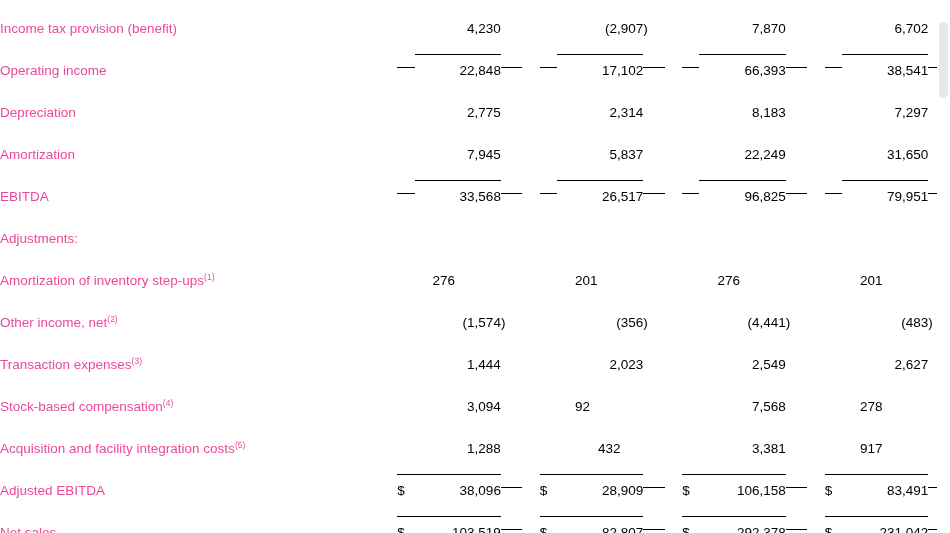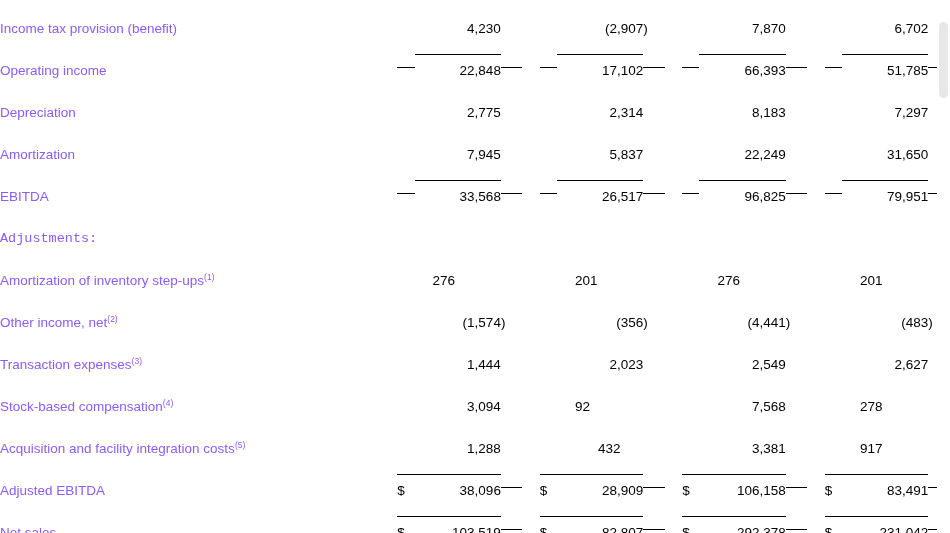--- a/index.html
+++ b/index.html
@@ -36,21 +36,21 @@
   table.fin td {
     padding: 0;
     vertical-align: bottom;
     line-height: 1;
     height: 42px;
   }
   .label {
     padding-left: 24px;
     white-space: nowrap;
     font-size: 13.5px;
-    color: #8b5cf6;
+    color: #ec4899;
   }
   .label sup {
     font-size: 8.5px;
     vertical-align: super;
     line-height: 0;
   }
   .num {
     text-align: right;
     white-space: nowrap;
     font-size: 13.5px;
@@ -69,21 +69,21 @@
     padding-left: 6px;
   }
   .cell-inner {
     display: block;
     padding-bottom: 7px;
   }
   .rule-top .cell-inner {
     border-top: 1.3px solid #000;
     padding-top: 9px;
   }
-  .row-adj td { height: 40px; font-family: Liberation Mono, monospace; }
+  .row-adj td { height: 40px; }
   
   .scroll-track {
     position: absolute;
     top: 0;
     right: 0;
     width: 13px;
     height: 533px;
     background: #ffffff;
   }
   .scroll-thumb {
@@ -198,21 +198,21 @@
             <span class="cell-inner">66,393</span>
           </td>
         <td class="par rule-top">
             <span class="cell-inner"></span>
           </td>
         <td></td>
         <td class="cur rule-top">
             <span class="cell-inner"></span>
           </td>
         <td class="num rule-top">
-            <span class="cell-inner">51,785</span>
+            <span class="cell-inner">38,541</span>
           </td>
         <td class="par rule-top">
             <span class="cell-inner"></span>
           </td>
       </tr>
 
       <tr>
         <td class="label">
             <span class="cell-inner">Depreciation</span>
           </td>

